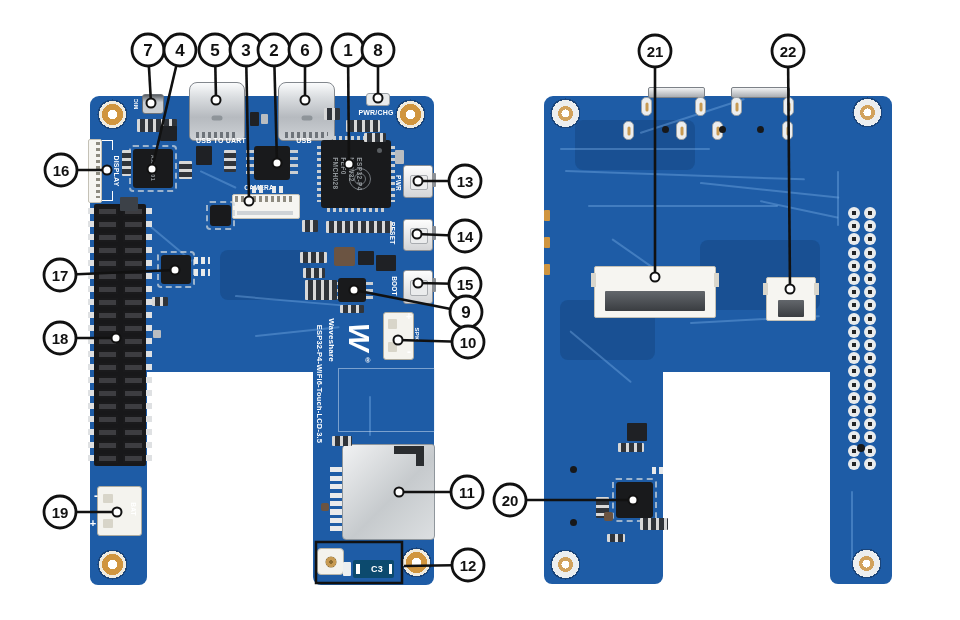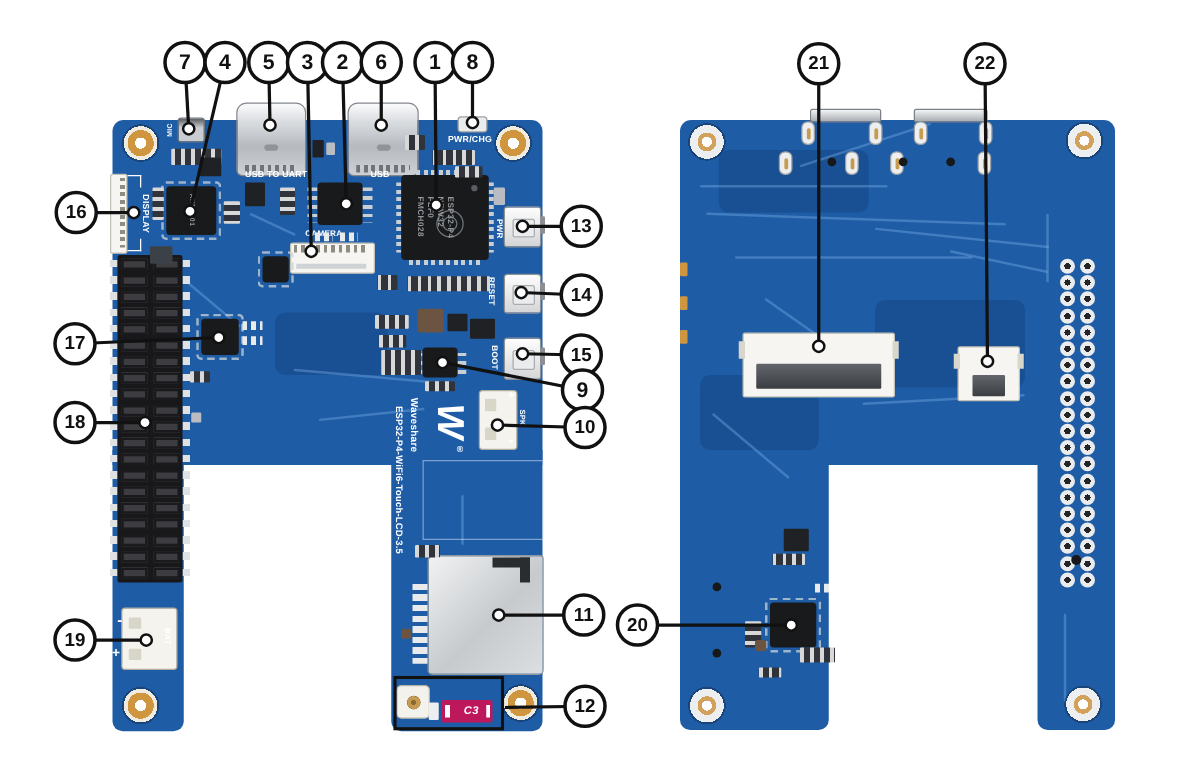--- a/index.html
+++ b/index.html
@@ -44,21 +44,21 @@
   .via-dark{position:absolute;background:#17181a;border-radius:50%;}
   .oval-pad{position:absolute;background:#eceeef;border:1px solid #9aa0a5;border-radius:5px;}
   .oval-pad::after{content:"";position:absolute;left:50%;top:50%;width:3px;height:9px;transform:translate(-50%,-50%);
         background:#c79a52;border-radius:2px;}
   .gold-pad{position:absolute;background:#d0953f;border-radius:1px;}
   .sd{position:absolute;background:linear-gradient(135deg,#f1f2f3,#c6cacd 55%,#dcdfe1);border:1px solid #8f969c;border-radius:5px 3px 4px 4px;}
   .keepout{position:absolute;border:1px solid rgba(215,230,245,0.5);}
   .ipex{position:absolute;background:#f3f2ed;border:1px solid #b7b4a8;border-radius:4px;}
   .ipex .pin{position:absolute;left:50%;top:50%;width:11px;height:11px;transform:translate(-50%,-50%);
         background:radial-gradient(circle,#8a6a30 0 2px,#c79a52 2px 5px,#8a6a30 5px 6px);border-radius:50%;}
-  .redc3{position:absolute;background:#be185d;border-radius:2px;font-style:italic;}
+  .redc3{position:absolute;background:#0c4a6e;border-radius:2px;}
   .logo-circle{position:absolute;border:1.5px solid #70757a;border-radius:50%;}
   
   .sk{position:absolute;color:#ffffff;font-weight:bold;white-space:nowrap;
       transform:translate(-50%,-50%);line-height:1;letter-spacing:.2px;}
   .sk.r90{transform:translate(-50%,-50%) rotate(90deg);}
   .sk.rm90{transform:translate(-50%,-50%) rotate(-90deg);}
   .chiptext{position:absolute;color:#93989c;font-weight:bold;text-align:left;line-height:8px;
       font-size:6.5px;transform:translate(-50%,-50%) rotate(90deg);white-space:nowrap;letter-spacing:.4px;}
   .bracket-t{position:absolute;border-top:1.5px solid #fff;border-right:1.5px solid #fff;}
   .bracket-b{position:absolute;border-bottom:1.5px solid #fff;border-right:1.5px solid #fff;}

